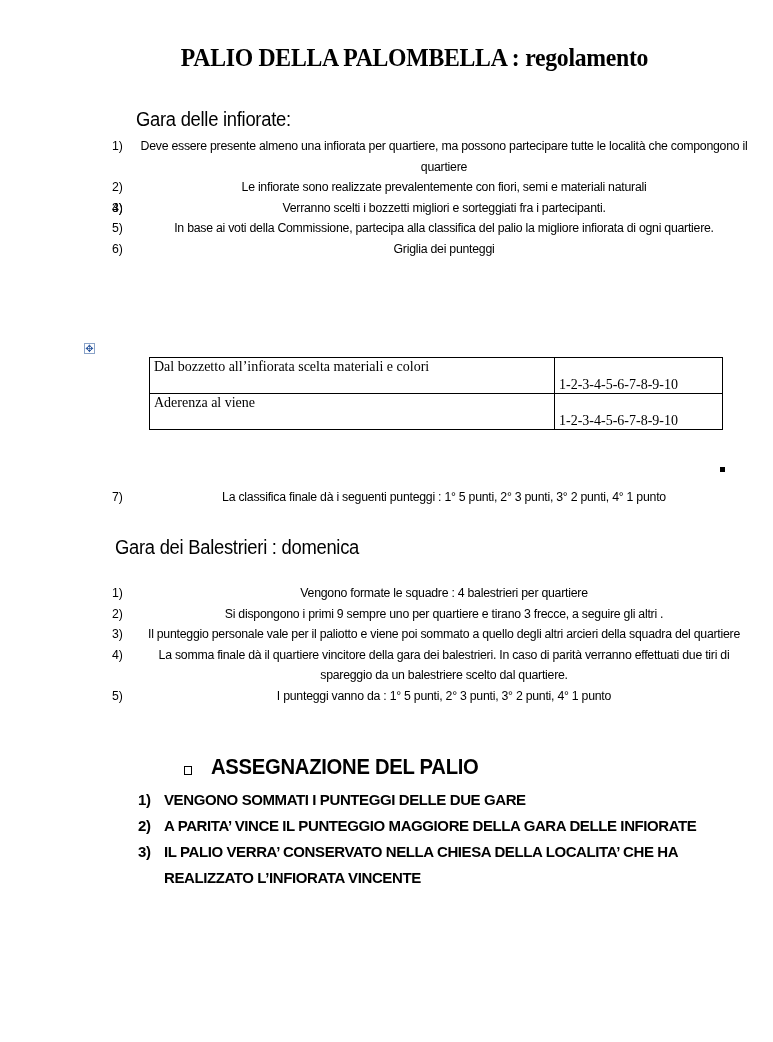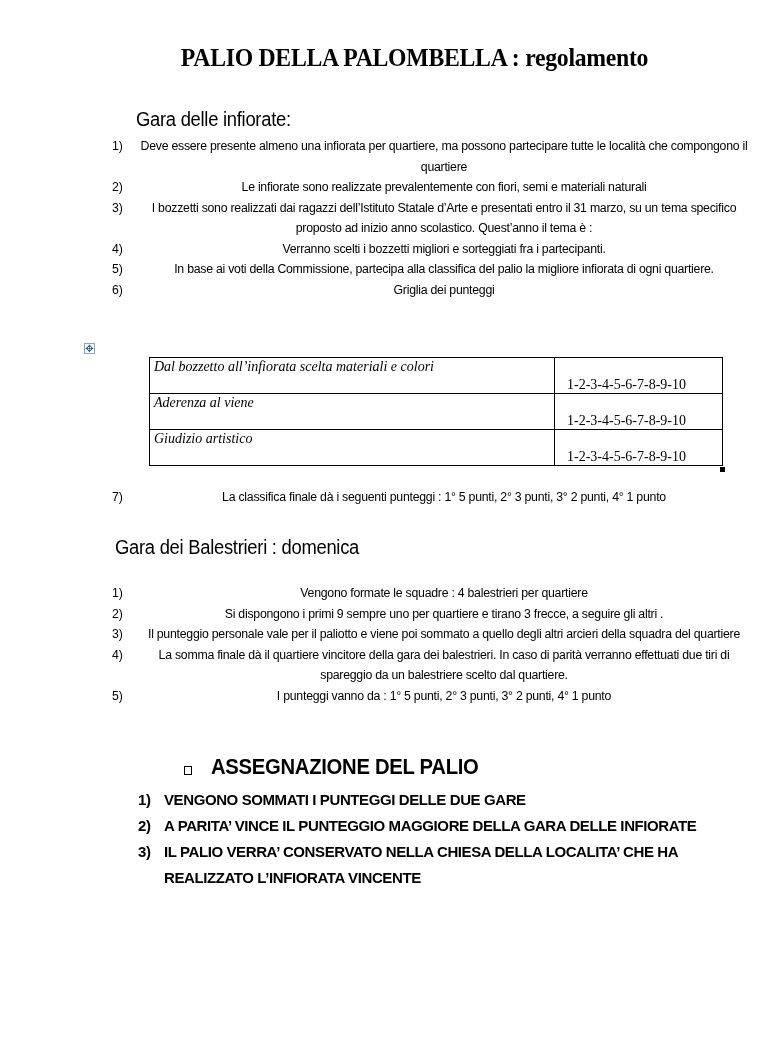--- a/index.html
+++ b/index.html
@@ -26,22 +26,22 @@
   .table-anchor {
     position: absolute; left: 56px; top: 343px; width: 11px; height: 11px;
     border: 1px solid #8aa3c8; box-sizing: border-box; color: #2f5aa0; font-size: 10px;
     line-height: 9px; text-align: center; font-family: "DejaVu Sans", sans-serif;
   }
   table.grid {
     position: absolute; left: 121px; top: 357px; width: 574px; border-collapse: collapse;
     font-family: "Liberation Serif", serif; font-size: 14px;
   }
   table.grid td { border: 1px solid #000; height: 36px; vertical-align: top; padding: 0 4px; box-sizing: border-box; }
-  table.grid td.crit { width: 405px; padding-top: 1px; font-style: italic; }
-  table.grid td.scale { vertical-align: bottom; padding-bottom: 0; padding-left: 12px; }
+  table.grid td.crit { width: 405px; padding-top: 1px; }
+  table.grid td.scale { vertical-align: bottom; padding-bottom: 0; padding-left: 4px; }
   .resize-handle { position: absolute; left: 692px; top: 467px; width: 5px; height: 5px; background: #000; }
 
   .bold-list { position: absolute; left: 110px; margin: 0; padding: 0; list-style: none;
     font-family: "Liberation Sans", sans-serif; font-weight: bold; font-size: 15px; line-height: 26px; width: 580px; letter-spacing: -0.4px; }
   .bold-list li { position: relative; padding-left: 26px; }
   .bold-list .num { position: absolute; left: 0; top: 0; }
 
   .bullet-box { position: absolute; left: 156px; top: 766px; width: 6px; height: 7px; border: 1px solid #000; }
 </style>
 </head>
@@ -57,21 +57,20 @@
     <li>
       <span class="num">1)</span>
       <span class="txt">Deve essere presente almeno una infiorata per quartiere, ma possono partecipare tutte le località che compongono il quartiere</span>
     </li>
     <li>
       <span class="num">2)</span>
       <span class="txt">Le infiorate sono realizzate prevalentemente con fiori, semi e materiali naturali</span>
     </li>
     <li>
       <span class="num">3)</span>
-      <span class="txt">I  bozzetti sono realizzati dai ragazzi dell’Istituto Statale d’Arte e presentati entro il 31 marzo, su un tema specifico proposto ad inizio anno scolastico.  Quest’anno il tema è :</span>
     </li>
     <li>
       <span class="num">4)</span>
       <span class="txt">Verranno scelti i bozzetti migliori e sorteggiati fra i partecipanti.</span>
     </li>
     <li>
       <span class="num">5)</span>
       <span class="txt">In base ai voti della Commissione, partecipa alla classifica del palio  la migliore infiorata di ogni quartiere.</span>
     </li>
     <li>
@@ -83,24 +82,20 @@
   <div class="table-anchor">✥</div>
 
   <table class="grid">
     <tbody>
         <tr>
       <td class="crit">Dal bozzetto all’infiorata  scelta materiali  e colori</td>
       <td class="scale">1-2-3-4-5-6-7-8-9-10</td>
     </tr>
     <tr>
       <td class="crit">Aderenza al viene</td>
-      <td class="scale">1-2-3-4-5-6-7-8-9-10</td>
-    </tr>
-    <tr>
-      <td class="crit">Giudizio artistico</td>
       <td class="scale">1-2-3-4-5-6-7-8-9-10</td>
     </tr>
   </tbody>
     </table>
   <div class="resize-handle"></div>
 
   <ol class="list" style="top:487px;">
     <li>
       <span class="num">7)</span>
       <span class="txt">La classifica finale dà i seguenti punteggi :  1° 5 punti,     2° 3 punti,     3° 2 punti,    4°  1 punto</span>

